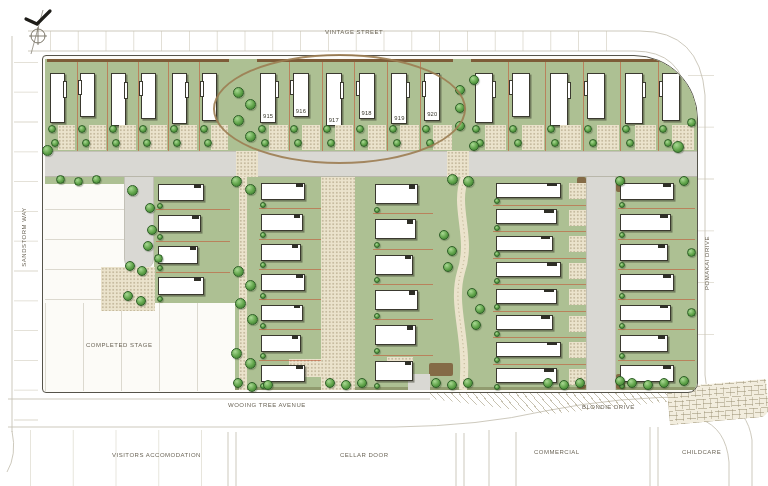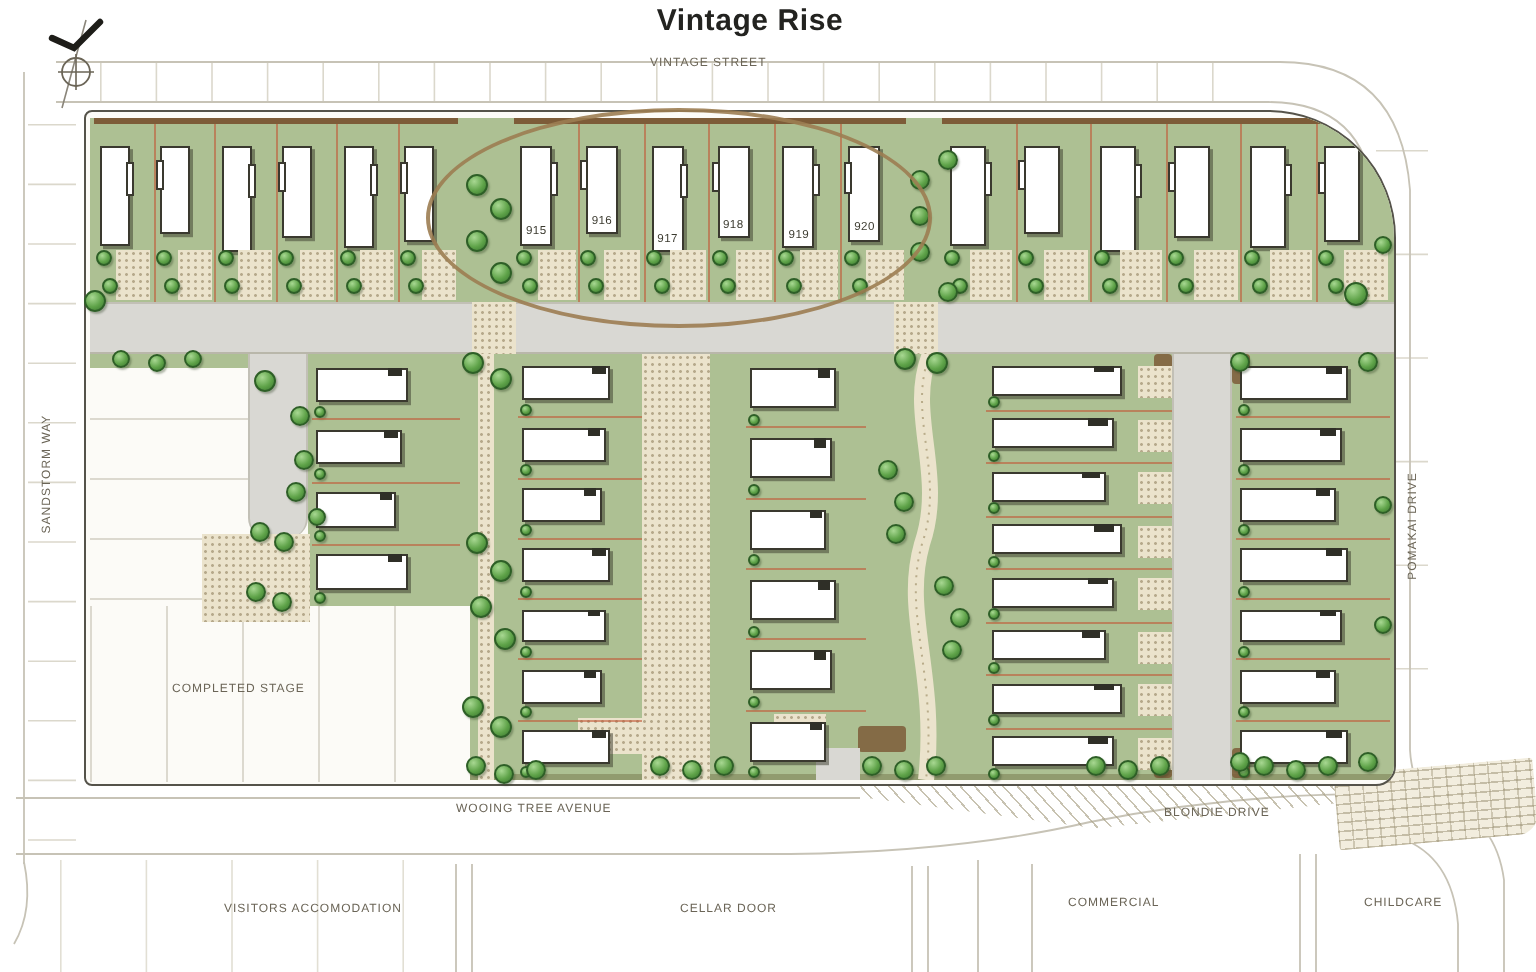--- a/index.html
+++ b/index.html
@@ -572,21 +572,20 @@
 
   <div class="ellipse"></div>
 
   <svg class="north" width="36" height="50">
     <path d="M21,4 L9,48" stroke="#8a857a" stroke-width="0.8" fill="none"></path>
     <circle cx="16" cy="30" r="7" stroke="#6b6557" stroke-width="0.9" fill="none"></circle>
     <path d="M16,21 V39 M7,30 H25" stroke="#6b6557" stroke-width="0.8" fill="none"></path>
     <path d="M4,13 L15,18 L28,5" stroke="#1e1d19" stroke-width="3.2" fill="none" stroke-linecap="round"></path>
   </svg>
 
-  <div class="title">Vintage Rise</div>
   <div class="label" style="left:325px; top:29px;">VINTAGE STREET</div>
   <div class="label rot" style="left:24px; top:237px;">SANDSTORM WAY</div>
   <div class="label rot" style="left:707px; top:263px;">POMAKAI DRIVE</div>
   <div class="label" style="left:228px; top:402px;">WOOING TREE AVENUE</div>
   <div class="label" style="left:582px; top:404px;">BLONDIE DRIVE</div>
   <div class="label" style="left:86px; top:342px;">COMPLETED STAGE</div>
   <div class="label" style="left:112px; top:452px;">VISITORS ACCOMODATION</div>
   <div class="label" style="left:340px; top:452px;">CELLAR DOOR</div>
   <div class="label" style="left:534px; top:449px;">COMMERCIAL</div>
   <div class="label" style="left:682px; top:449px;">CHILDCARE</div>

